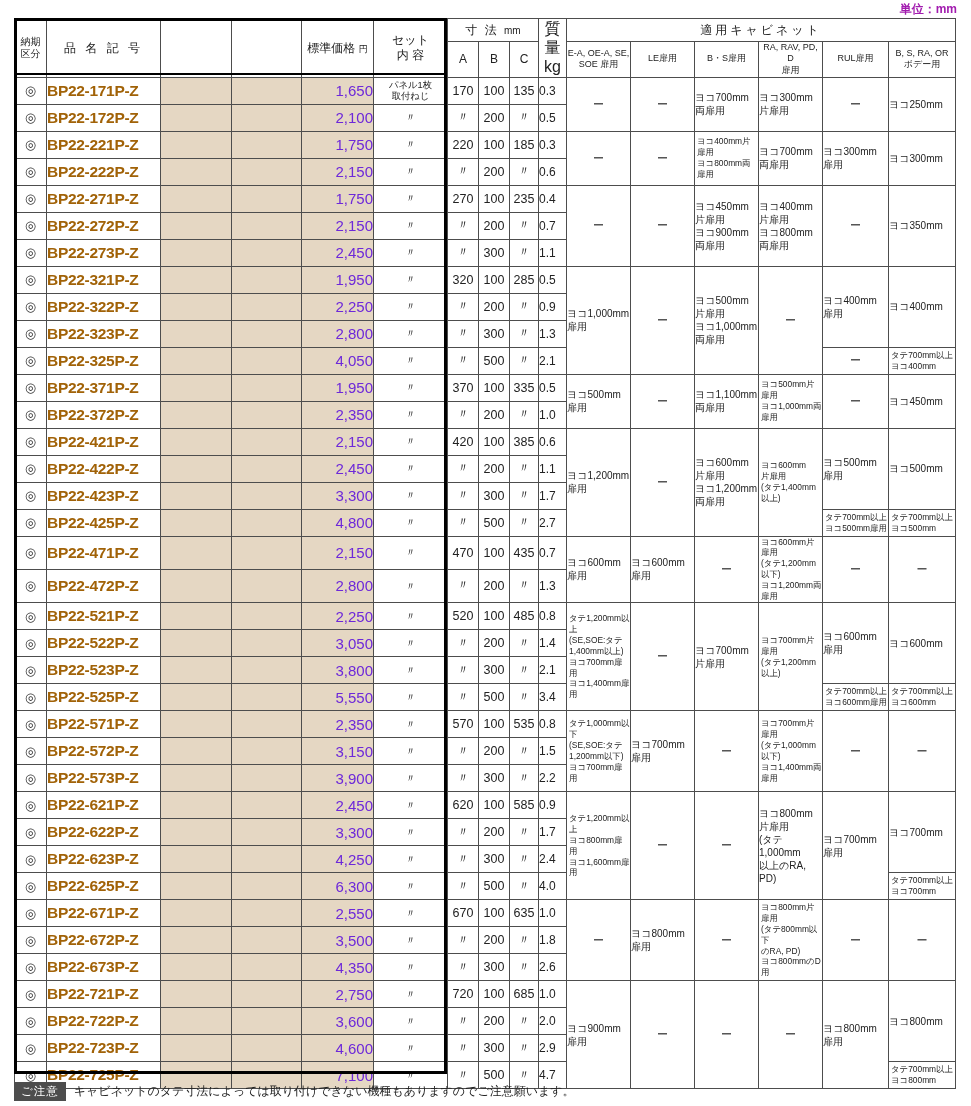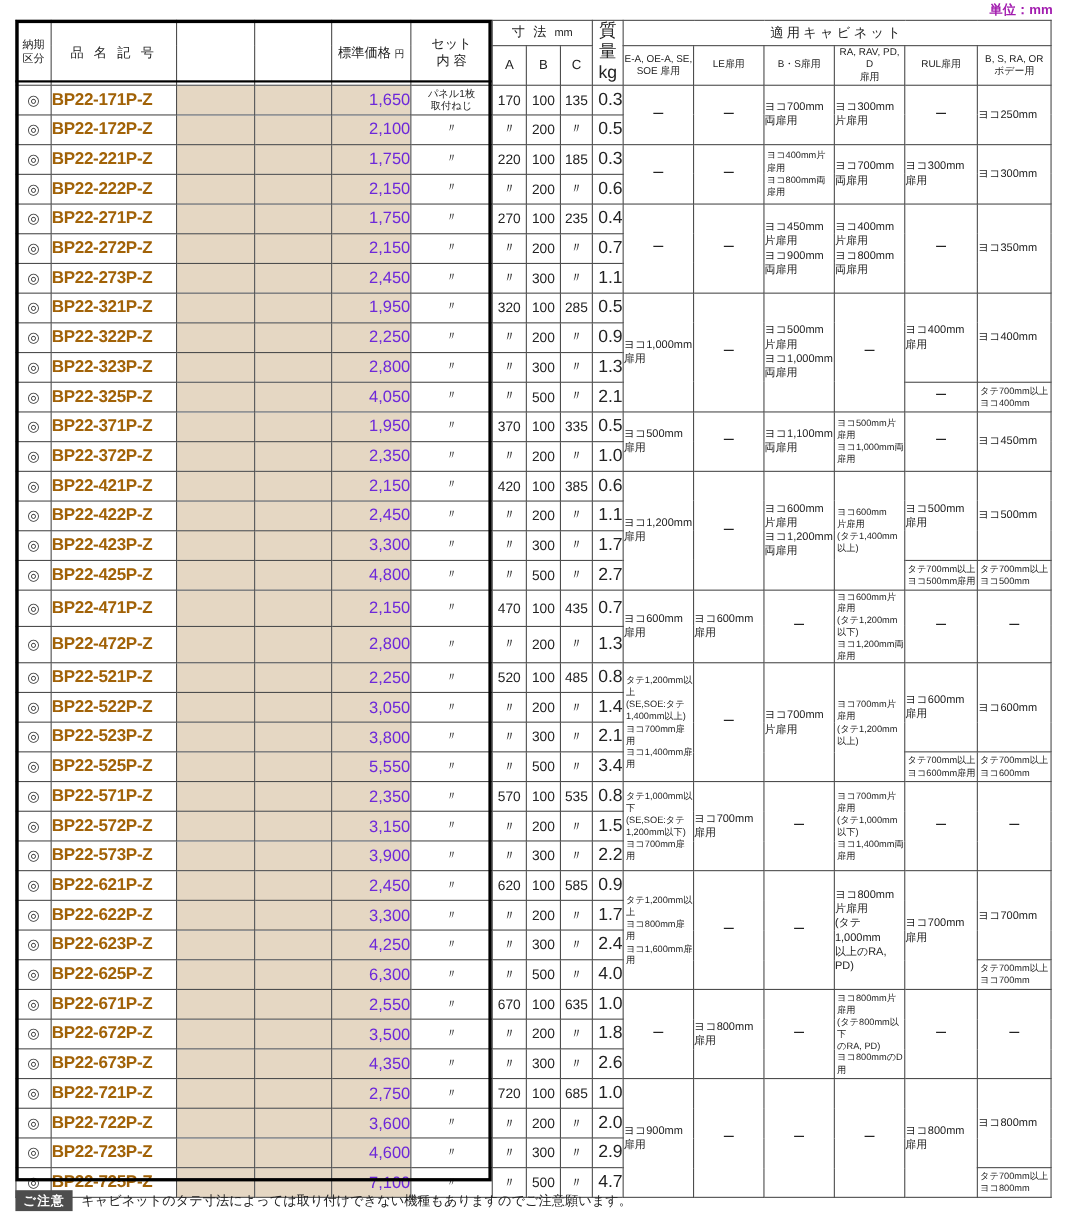--- a/index.html
+++ b/index.html
@@ -21,28 +21,28 @@
   th.h-mass{font-size:16px;}
   th.h-cab{font-size:12px;letter-spacing:3px;margin-top:20px;}
   th.h-sub{font-size:9px;line-height:1.25;}
   td.mark{text-align:center;font-size:13px;color:#333;}
   td.pname{font-size:15.5px;font-weight:bold;color:#a16207;padding-left:5px;letter-spacing:-0.3px;white-space:nowrap;vertical-align:middle;}
   td.bg{background:#e5d7c3;}
   td.price{font-size:15px;text-align:right;padding-right:10px;vertical-align:middle;color:#6d28d9;}
   td.set{font-size:11px;text-align:center;vertical-align:middle;line-height:1.15;}
   td.set.first{font-size:9.3px;}
   td.dim{font-size:12.5px;text-align:center;vertical-align:middle;}
-  td.kg{font-size:16px;text-align:right;vertical-align:middle;}
+  td.kg{font-size:12px;text-align:left;vertical-align:middle;}
   td.cab{font-size:10px;line-height:1.3;text-align:left;vertical-align:middle;padding:1px 2px 1px 4px;color:#222;}
   td.cab.small{font-size:8.4px;line-height:1.3;padding-left:2px;}
   td.cab.dash{text-align:center;padding-left:0;font-size:11px;}
   .block-frame{position:absolute;left:14px;top:18px;width:433px;height:1056px;border:3px solid #000;pointer-events:none;box-sizing:border-box;}
   .head-rule{position:absolute;left:14px;top:73px;width:433px;height:2px;background:#000;pointer-events:none;}
   .note{position:absolute;left:14px;top:1082px;font-size:12px;color:#222;display:flex;align-items:center;}
-  .note-badge{background:#4d4d4d;color:#fff;font-size:11.5px;font-weight:bold;padding:2px 7px;margin-right:8px;letter-spacing:1px;}
+  .note-badge{background:#4d4d4d;color:#fff;font-size:11.5px;font-weight:normal;padding:2px 7px;margin-right:8px;letter-spacing:1px;}
 </style>
 </head>
 <body>
 
 <div class="page">
   <div class="unit">単位：mm</div>
 
   <table class="cat">
     <colgroup>
       <col style="width:32px">

